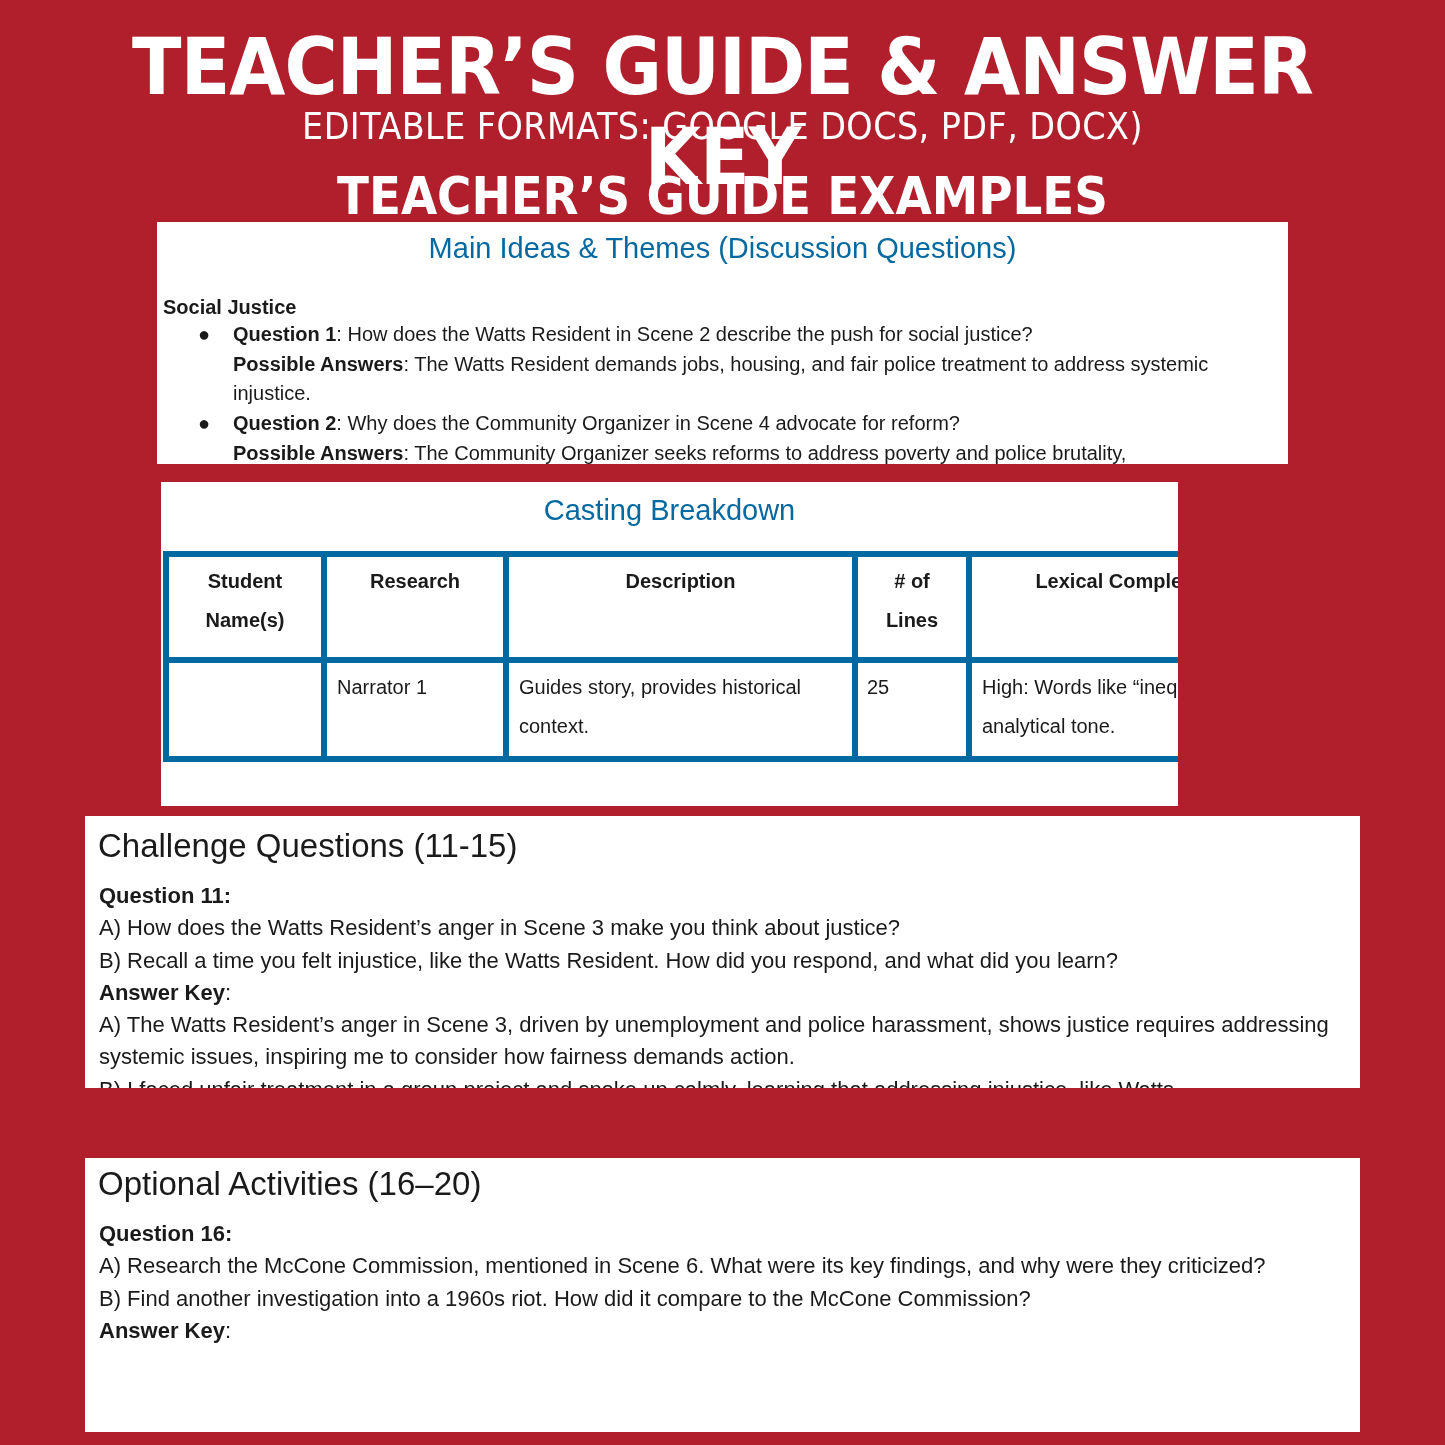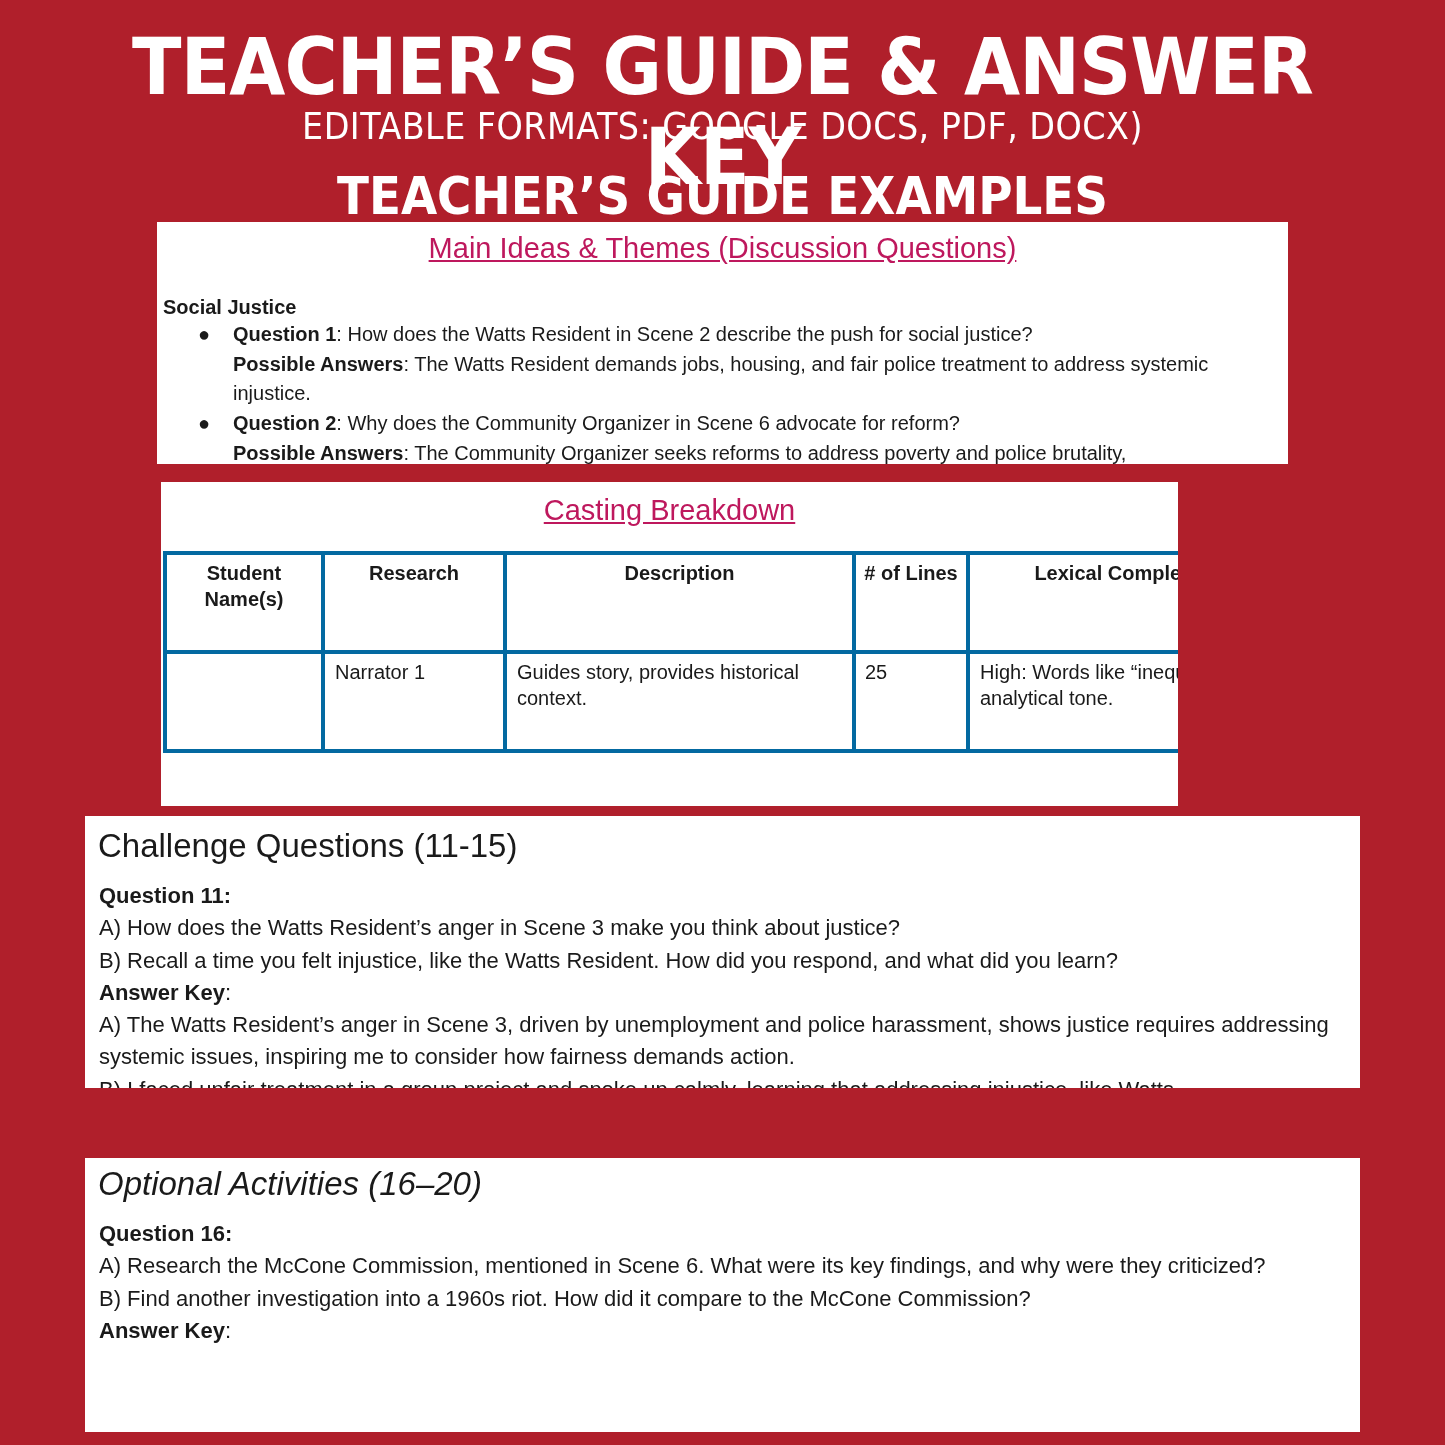--- a/index.html
+++ b/index.html
@@ -33,65 +33,65 @@
   }
   .panel {
     position: absolute; background: #ffffff; overflow: hidden;
   }
   #panel-themes { left: 157px; top: 222px; width: 1131px; height: 242px; }
   #panel-casting { left: 161px; top: 482px; width: 1017px; height: 324px; }
   #panel-challenge { left: 85px; top: 816px; width: 1275px; height: 272px; }
   #panel-optional { left: 85px; top: 1158px; width: 1275px; height: 274px; }
 
   .doc-title-center {
-    text-align: center; font-size: 29px; line-height: 36px; color: #be185d; text-decoration: underline;
+    text-align: center; font-size: 29px; line-height: 36px; color: #0369a1;
   }
   #panel-themes .doc-title-center { margin-top: 8px; }
   .section-label { font-weight: bold; font-size: 20px; margin: 28px 0 0 6px; line-height: 26px; }
   .qlist { list-style: none; margin-left: 0; }
   .qlist li { position: relative; padding-left: 76px; font-size: 20px; line-height: 29.7px; }
   .bullet { position: absolute; left: 41px; top: 0; font-size: 20px; }
   b { font-weight: bold; }
 
   #panel-casting .doc-title-center { margin-top: 10px; }
   table.cast {
     position: absolute; left: 2px; top: 69px; width: 1117px;
     border-collapse: collapse; font-size: 20px; table-layout: fixed;
   }
   table.cast th, table.cast td {
-    border: 4px solid #0369a1; vertical-align: top; line-height: 26px;
+    border: 6px solid #0369a1; vertical-align: top; line-height: 39px;
   }
   table.cast th { font-weight: bold; text-align: center; padding: 5px 8px 17px; height: 99px; }
   table.cast td { padding: 5px 10px; height: 99px; }
   table.cast td.num { padding-left: 9px; }
 
   .doc-title-left { font-size: 33px; line-height: 40px; margin: 10px 0 0 13px; color: #1a1a1a; }
   .ak-body { margin: 14px 0 0 14px; font-size: 22px; line-height: 32.3px; color: #1a1a1a; }
   .ak-body .strong { font-weight: bold; }
-  #panel-optional .doc-title-left { margin-top: 6px; font-style: italic; }
+  #panel-optional .doc-title-left { margin-top: 6px; }
 </style>
 </head>
 <body>
 
 <div class="banner" id="main-title">TEACHER’S GUIDE &amp; ANSWER KEY</div>
 <div class="banner" id="subtitle">EDITABLE FORMATS: GOOGLE DOCS, PDF, DOCX)</div>
 <div class="banner" id="tg-heading">TEACHER’S GUIDE EXAMPLES</div>
 
 <div class="panel" id="panel-themes">
   <div class="doc-title-center">Main Ideas &amp; Themes (Discussion Questions)</div>
   <div class="section-label">Social Justice</div>
   <ul class="qlist">
     <li>
       <span class="bullet">●</span>
       <b>Question 1</b><span>: How does the Watts Resident in Scene 2 describe the push for social justice?</span><br>
       <b>Possible Answers</b><span>: The Watts Resident demands jobs, housing, and fair police treatment to address systemic injustice.</span>
     </li>
     <li>
       <span class="bullet">●</span>
-      <b>Question 2</b><span>: Why does the Community Organizer in Scene 6 advocate for reform?</span><br>
+      <b>Question 2</b><span>: Why does the Community Organizer in Scene 4 advocate for reform?</span><br>
       <b>Possible Answers</b><span>: The Community Organizer seeks reforms to address poverty and police brutality,</span>
     </li>
   </ul>
 </div>
 
 <div class="panel" id="panel-casting">
   <div class="doc-title-center">Casting Breakdown</div>
   <table class="cast">
     <colgroup>
       <col style="width:158px">

